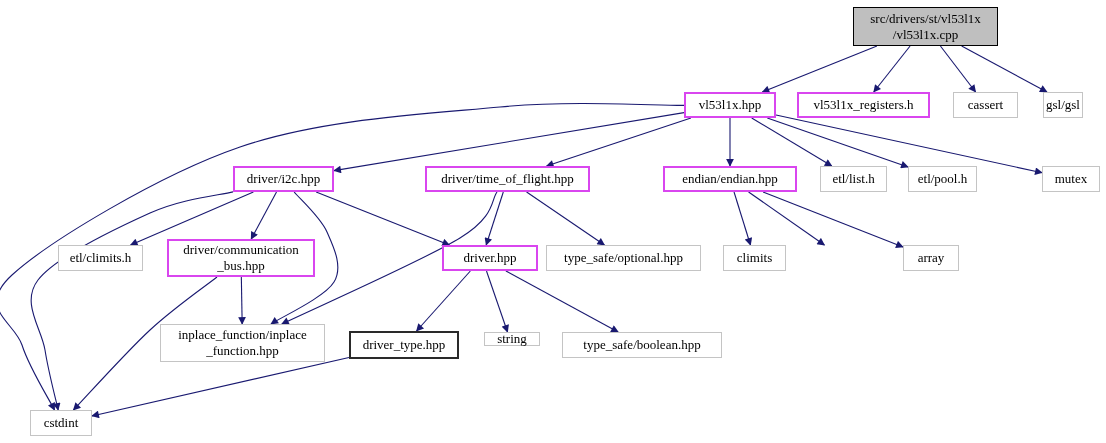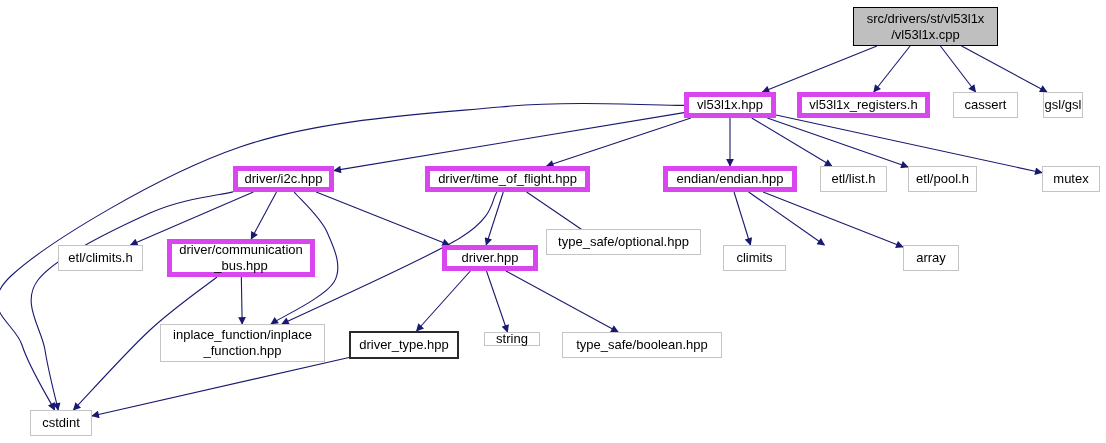--- a/index.html
+++ b/index.html
@@ -1,34 +1,34 @@
 <!DOCTYPE html>
 <html><head>
 <meta charset="utf-8">
 <style>
   html,body{margin:0;padding:0;background:#fff;}
   #canvas{
     position:relative;
     width:1106px;height:443px;
     background:#ffffff;
-    font-family:Liberation Sans, sans-serif;
+    font-family:Liberation Serif, serif;
     overflow:hidden;
   }
   #edges{position:absolute;left:0;top:0;pointer-events:none;}
   .node{
     position:absolute;
     box-sizing:border-box;
     display:flex;align-items:center;justify-content:center;
     background:#ffffff;
     font-size:13px;line-height:16px;color:#000;
     z-index:2;
   }
   .node span{white-space:pre-line;text-align:center;display:block;}
   .node.current{background:#bfbfbf;border:1px solid #000000;}
-  .node.internal{border:5px solid #d946ef;}
+  .node.internal{border:2px solid #d946ef;}
   .node.internal.bold{border-width:2px;border-color:#2a2a2a;}
   .node.external{border:1px solid #c4c4c4;}
 </style>
 </head>
 <body>
 
 <div id="canvas">
 
   <svg id="edges" width="1106" height="443">
     <defs>
@@ -107,21 +107,21 @@
   <div class="node external" style="left:58px;top:245px;width:85px;height:26px">
       <span>etl/climits.h</span>
     </div>
   <div class="node internal" style="left:167px;top:239px;width:148px;height:38px">
       <span>driver/communication
 _bus.hpp</span>
     </div>
   <div class="node internal" style="left:442px;top:245px;width:96px;height:26px">
       <span>driver.hpp</span>
     </div>
-  <div class="node external" style="left:546px;top:229px;width:155px;height:26px">
+  <div class="node external" style="left:546px;top:245px;width:155px;height:26px">
       <span>type_safe/optional.hpp</span>
     </div>
   <div class="node external" style="left:723px;top:245px;width:63px;height:26px">
       <span>climits</span>
     </div>
   <div class="node external" style="left:903px;top:245px;width:56px;height:26px">
       <span>array</span>
     </div>
 
   <div class="node external" style="left:160px;top:324px;width:165px;height:38px">

